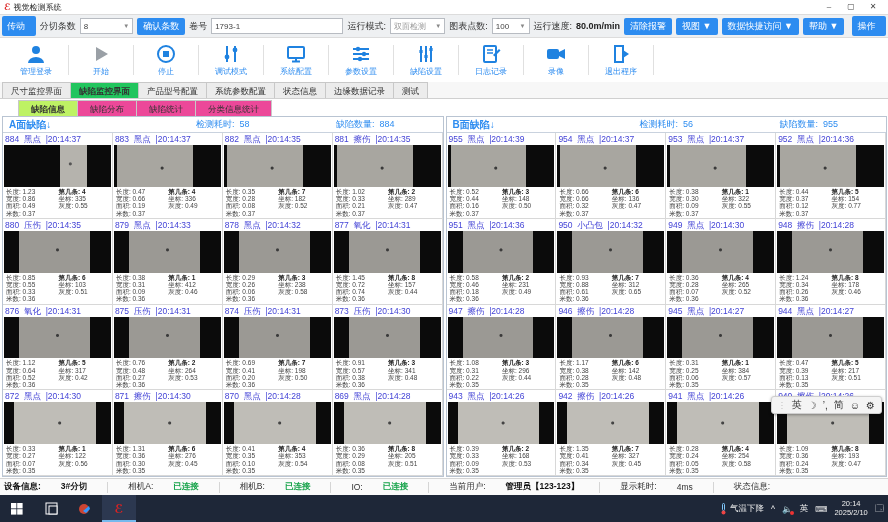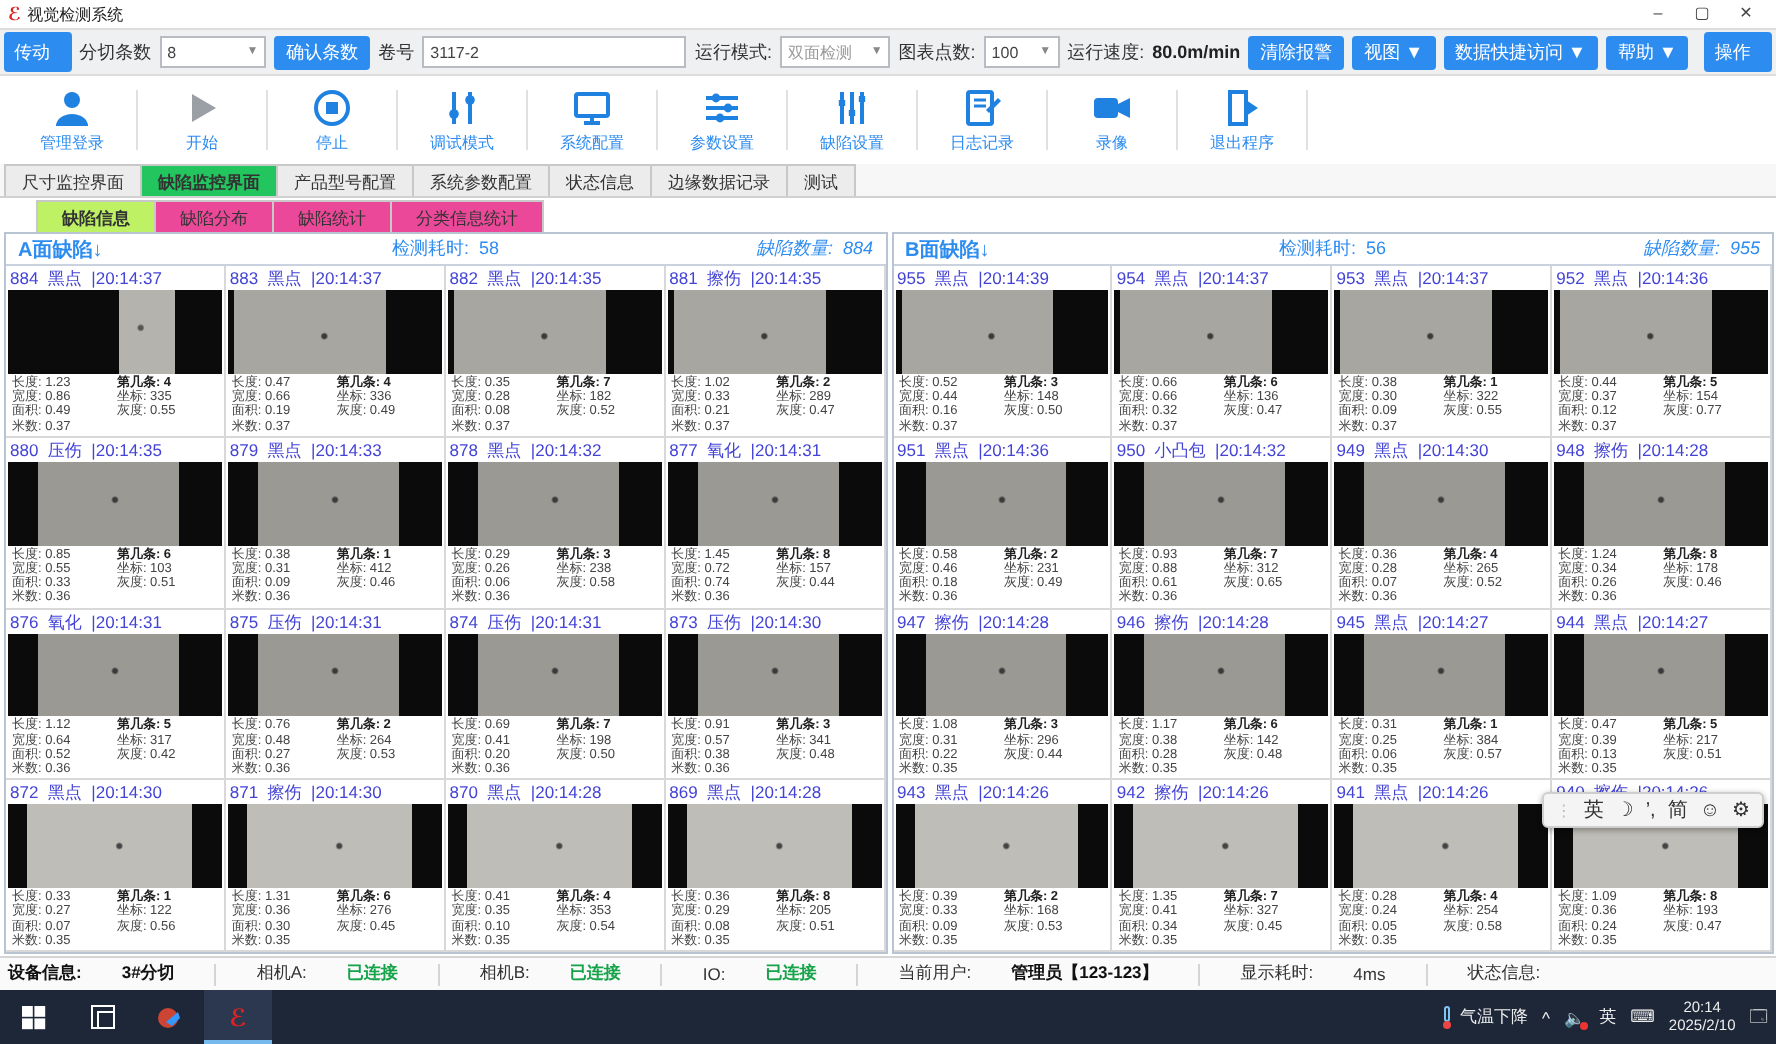--- a/index.html
+++ b/index.html
@@ -39,21 +39,21 @@
   .subtabs { height:17px; display:flex; align-items:flex-end; padding-left:18px; background:#fff; flex:0 0 auto; }
   .stab { font-size:8.5px; color:#333; padding:2px 12px; border:1px solid #c8c8c8; border-bottom:none; background:#ec4899; margin-right:-1px; height:16px; line-height:12px; }
   .stab.active { background:#bef264; font-weight:bold; }
 
   
   .panels { flex:1; display:flex; gap:2px; padding:0 1px 1px 2px; background:#fff; overflow:hidden; }
   .panel { flex:1; border:1px solid #b9c4d2; display:flex; flex-direction:column; min-width:0; }
   .panel-head { height:16px; display:flex; align-items:center; border-bottom:1px solid #c9d2de; padding:0 6px; flex:0 0 auto; }
   .panel-title { color:#2d8cf0; font-weight:bold; font-size:10px; flex:1; }
   .panel-time { color:#2d8cf0; font-size:9px; flex:1; text-align:center; }
-  .panel-count { color:#2d8cf0; font-size:9px; flex:1; text-align:right;font-style:italic; }
+  .panel-count { color:#2d8cf0; font-size:9px; flex:1; text-align:center; }
   .cell-grid { flex:1; display:grid; grid-template-columns:repeat(4,1fr); grid-template-rows:repeat(4,1fr); }
   .cell { border-right:1px solid #d8d8d8; border-bottom:1px solid #d8d8d8; display:flex; flex-direction:column; min-width:0; overflow:hidden; background:#fff; }
   .cell-head { font-size:8.5px; color:#4343d6; padding:1px 2px 0 2px; white-space:nowrap; overflow:hidden; flex:0 0 12px; }
   .cell-img { flex:1; margin:0 1px; }
   .img-dk { background:radial-gradient(circle at 62% 45%, #555 0 1px, transparent 2px), linear-gradient(90deg,#0b0b0b 0 52%,#b5b3ad 52% 78%,#0b0b0b 78% 100%); }
   .img-gr { background:radial-gradient(circle at 45% 55%, #3a3a3a 0 1px, transparent 2px), linear-gradient(90deg,#0b0b0b 0 3%,#a8a6a0 3% 74%,#0b0b0b 74% 100%); }
   .img-gb { background:radial-gradient(circle at 50% 45%, #3a3a3a 0 1px, transparent 2px), linear-gradient(90deg,#0b0b0b 0 14%,#9b9994 14% 80%,#0b0b0b 80% 100%); }
   .img-gw { background:radial-gradient(circle at 52% 50%, #444 0 1px, transparent 2px), linear-gradient(90deg,#0b0b0b 0 9%,#bfbdb7 9% 86%,#0b0b0b 86% 100%); }
   .cell-info { flex:0 0 30px; display:flex; padding:1px 3px; gap:2px; }
   .info-col { flex:1; display:flex; flex-direction:column; justify-content:flex-start; }
@@ -97,21 +97,21 @@
 
   <div class="controlbar">
     <span class="side-btn">传动侧</span>
     <span class="ctl-label">分切条数</span>
     <span class="ctl-select" style="width:60px">
         <span>8</span>
         <span class="arrow">▼</span>
       </span>
     <button class="blue-btn">确认条数</button>
     <span class="ctl-label">卷号</span>
-    <span class="ctl-input" style="width:150px">3117-2</span>
+    <span class="ctl-input" style="width:150px">1793-1</span>
     <span class="ctl-label">运行模式:</span>
     <span class="ctl-select" style="width:62px;color:#999">
         <span>双面检测</span>
         <span class="arrow">▼</span>
       </span>
     <span class="ctl-label">图表点数:</span>
     <span class="ctl-select" style="width:42px">
         <span>100</span>
         <span class="arrow">▼</span>
       </span>

